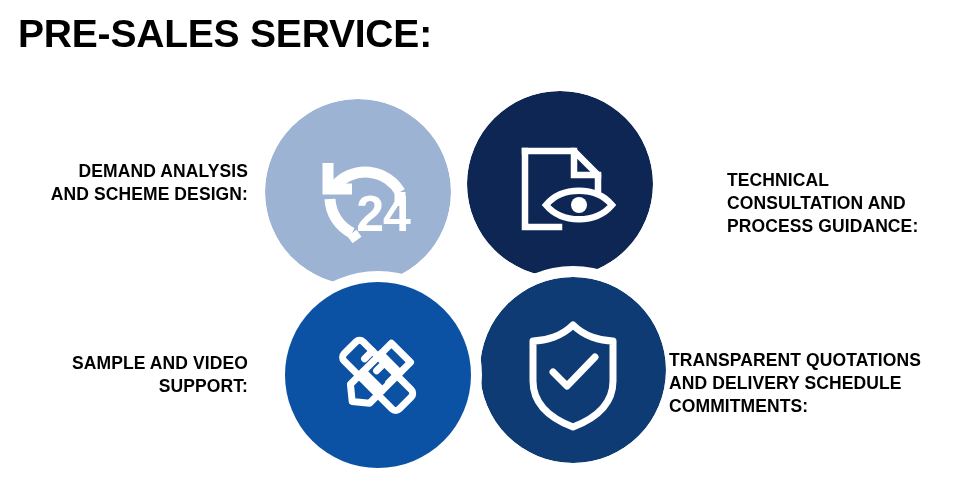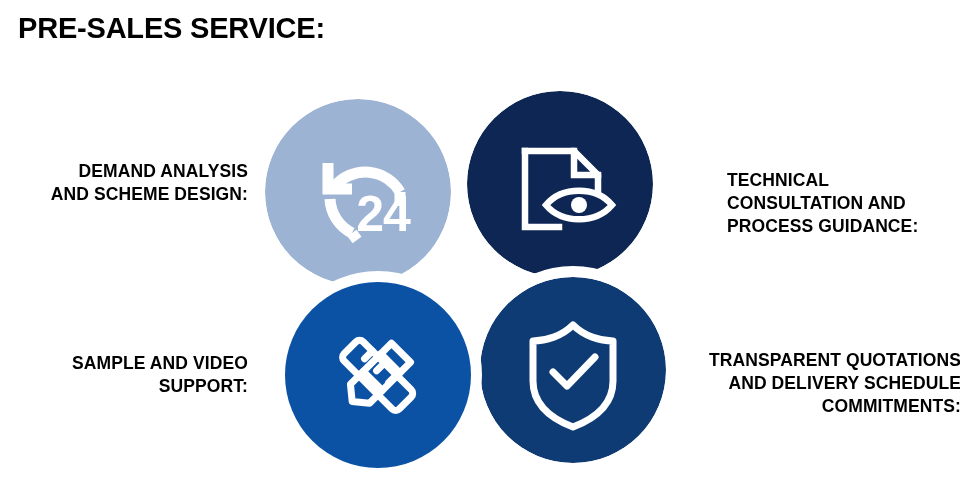--- a/index.html
+++ b/index.html
@@ -14,21 +14,21 @@
     overflow: hidden;
     font-family: "Liberation Sans", sans-serif;
     color: #000000;
   }
 
   
   #page-title {
     position: absolute;
     left: 18px;
     top: 12px;
-    font-size: 29px;
+    font-size: 39px;
     font-weight: bold;
     letter-spacing: -0.2px;
     color: #000000;
     white-space: nowrap;
   }
 
   
   #circle-cluster {
     position: absolute;
     left: 0;
@@ -70,21 +70,20 @@
   }
   #label-technical-consultation {
     left: 727px;
     top: 161px;
     width: 230px;
   }
   #label-transparent-quotations {
     left: 669px;
     top: 341px;
     width: 292px;
-    text-align: right;
   }
 </style>
 </head>
 <body>
 
 <div id="page-title">PRE-SALES SERVICE:</div>
 
 <div id="circle-cluster">
   <svg width="960" height="498" viewBox="0 0 960 498" xmlns="http://www.w3.org/2000/svg">
     <defs>

